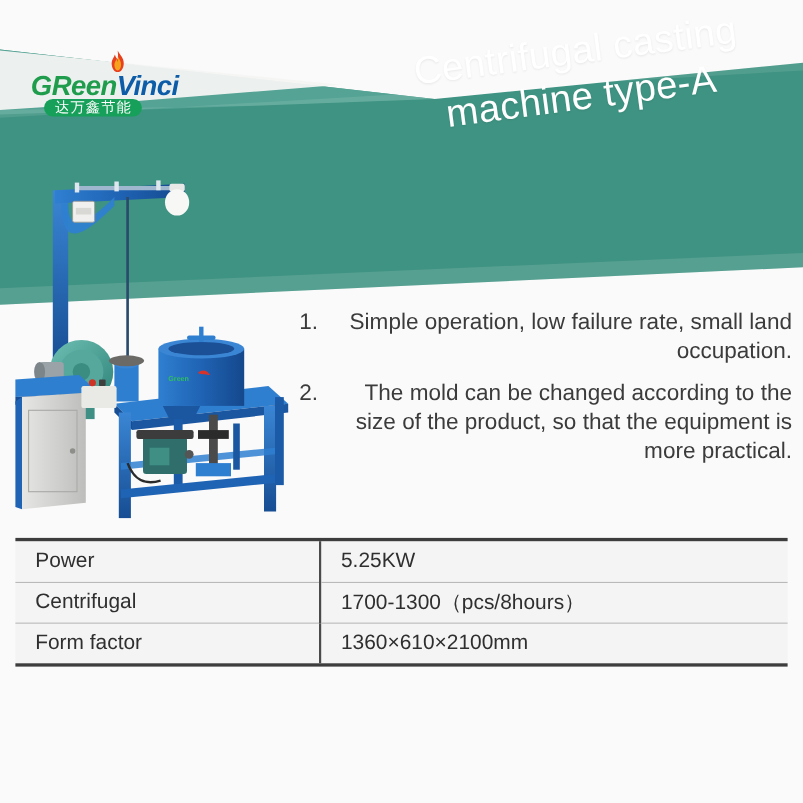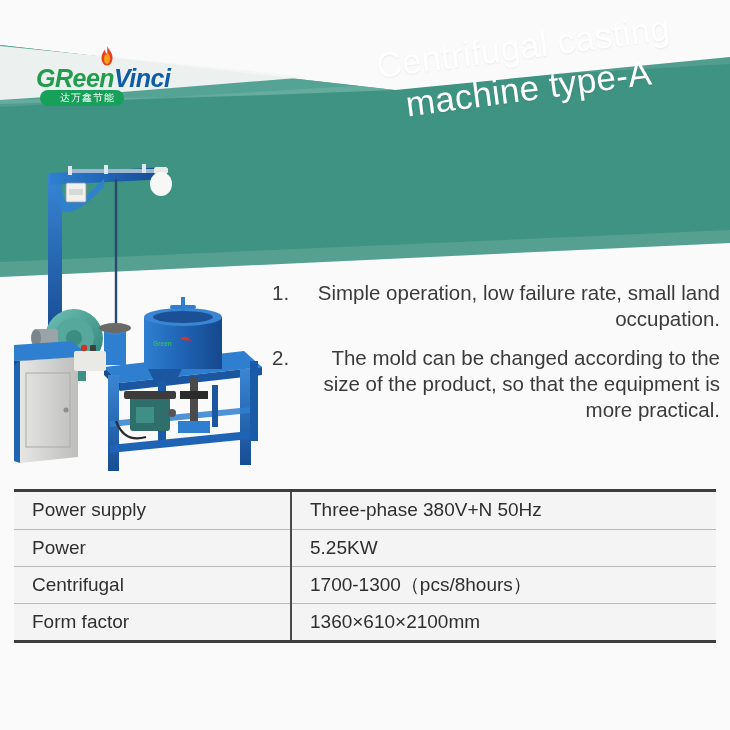--- a/index.html
+++ b/index.html
@@ -23,38 +23,38 @@
     z-index:1;
   }
   .banner svg{display:block;}
 
   
   .logo{
     position:absolute;left:18px;top:48px;width:140px;height:62px;
     z-index:6;
   }
   .logo-word{
-    position:absolute;left:18px;top:16px;
+    position:absolute;left:10px;top:16px;
     font-size:25px;font-weight:bold;font-style:italic;
     letter-spacing:-0.5px;
     white-space:nowrap;
   }
   .lg-green{color:#1f9d4d;}
   .lg-blue{color:#0d5ca8;}
   .flame{
     position:absolute;left:81px;top:-2px;width:16px;height:24px;
     z-index:7;
   }
   .logo-badge{
     position:absolute;left:22px;top:42px;
     background:#17a05a;
     border-radius:9px;
-    padding:1px 9px 2px 20px;
+    padding:1px 9px 2px 10px;
     color:#ffffff;
-    font-size:10px;
+    font-size:13px;
     letter-spacing:1px;
     white-space:nowrap;
     line-height:13px;
   }
 
   
   .title{
     position:absolute;left:322px;top:52px;width:400px;
     z-index:6;
     transform:rotate(-7.5deg);
@@ -264,24 +264,20 @@
     </div>
     <div class="feat">
       <div class="feat-num">2.</div>
       <div class="feat-text">The mold can be changed according to the size of the product, so that the equipment is more practical.</div>
     </div>
   </div>
 
   <div class="spec-wrap">
     <table class="spec">
       <tbody>
-        <tr>
-          <td class="spec-key">Power supply</td>
-          <td class="spec-val">Three-phase  380V+N 50Hz</td>
-        </tr>
         <tr>
           <td class="spec-key">Power</td>
           <td class="spec-val">5.25KW</td>
         </tr>
         <tr>
           <td class="spec-key">Centrifugal</td>
           <td class="spec-val">1700-1300（pcs/8hours）</td>
         </tr>
         <tr>
           <td class="spec-key">Form factor</td>

